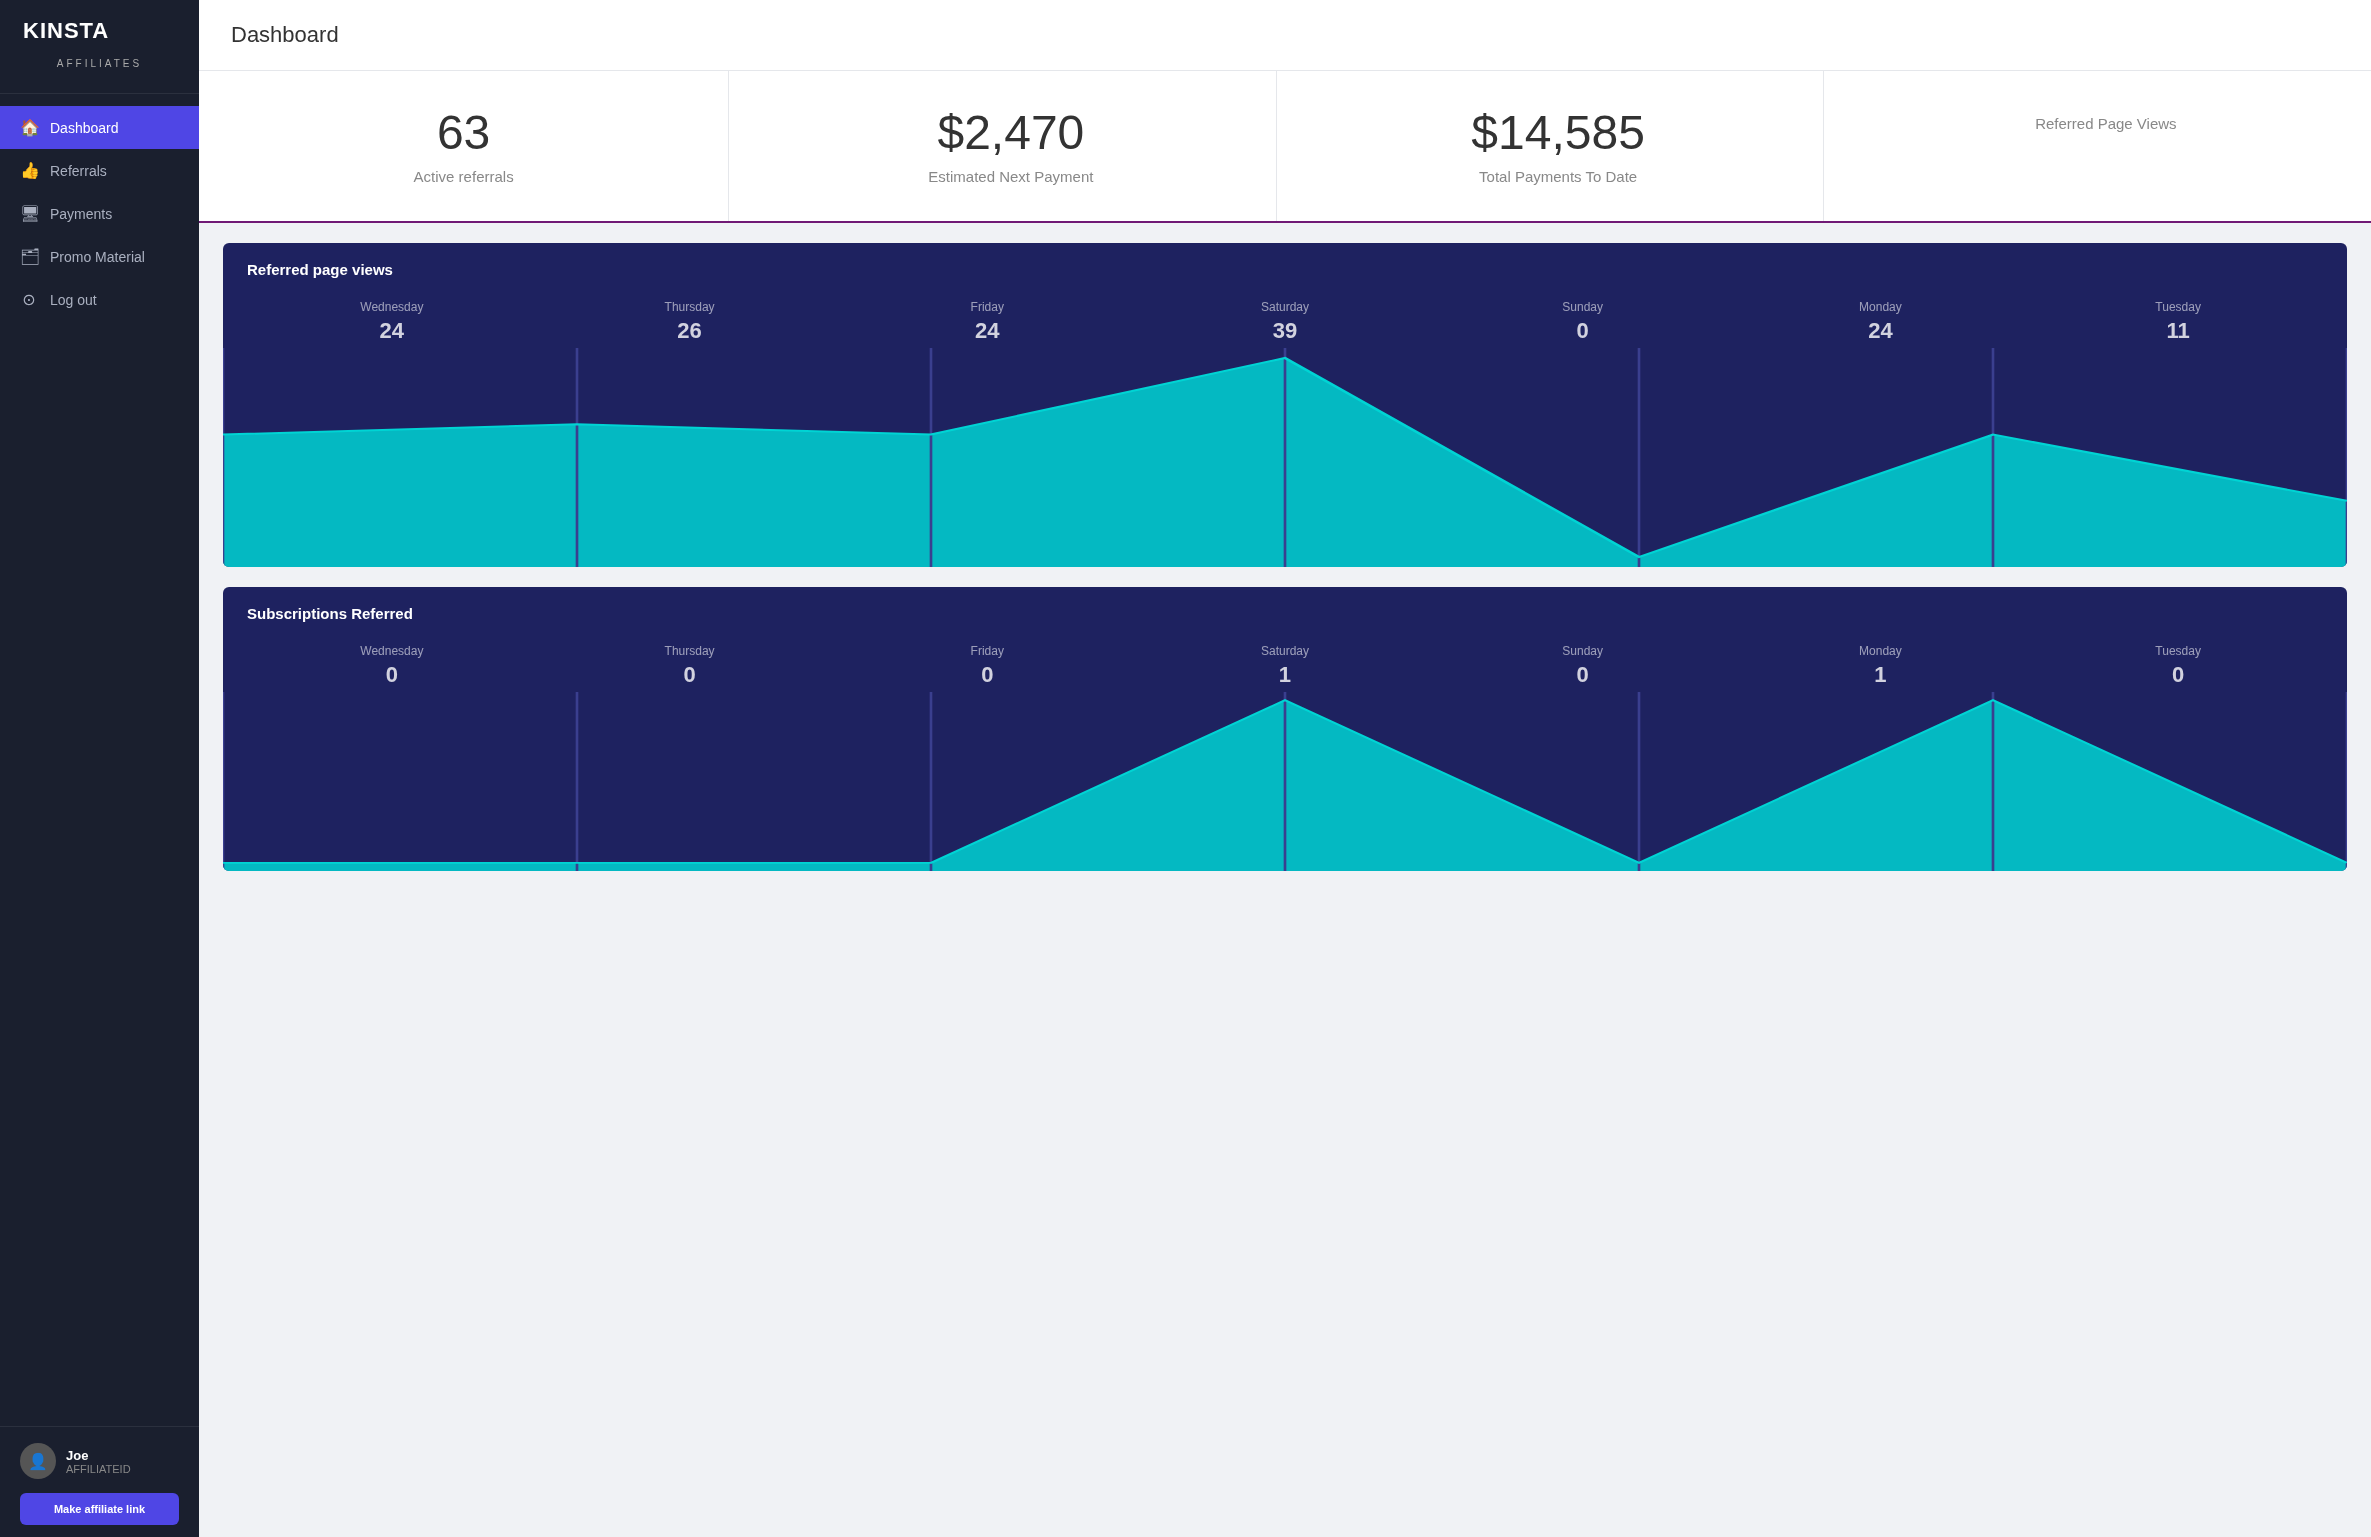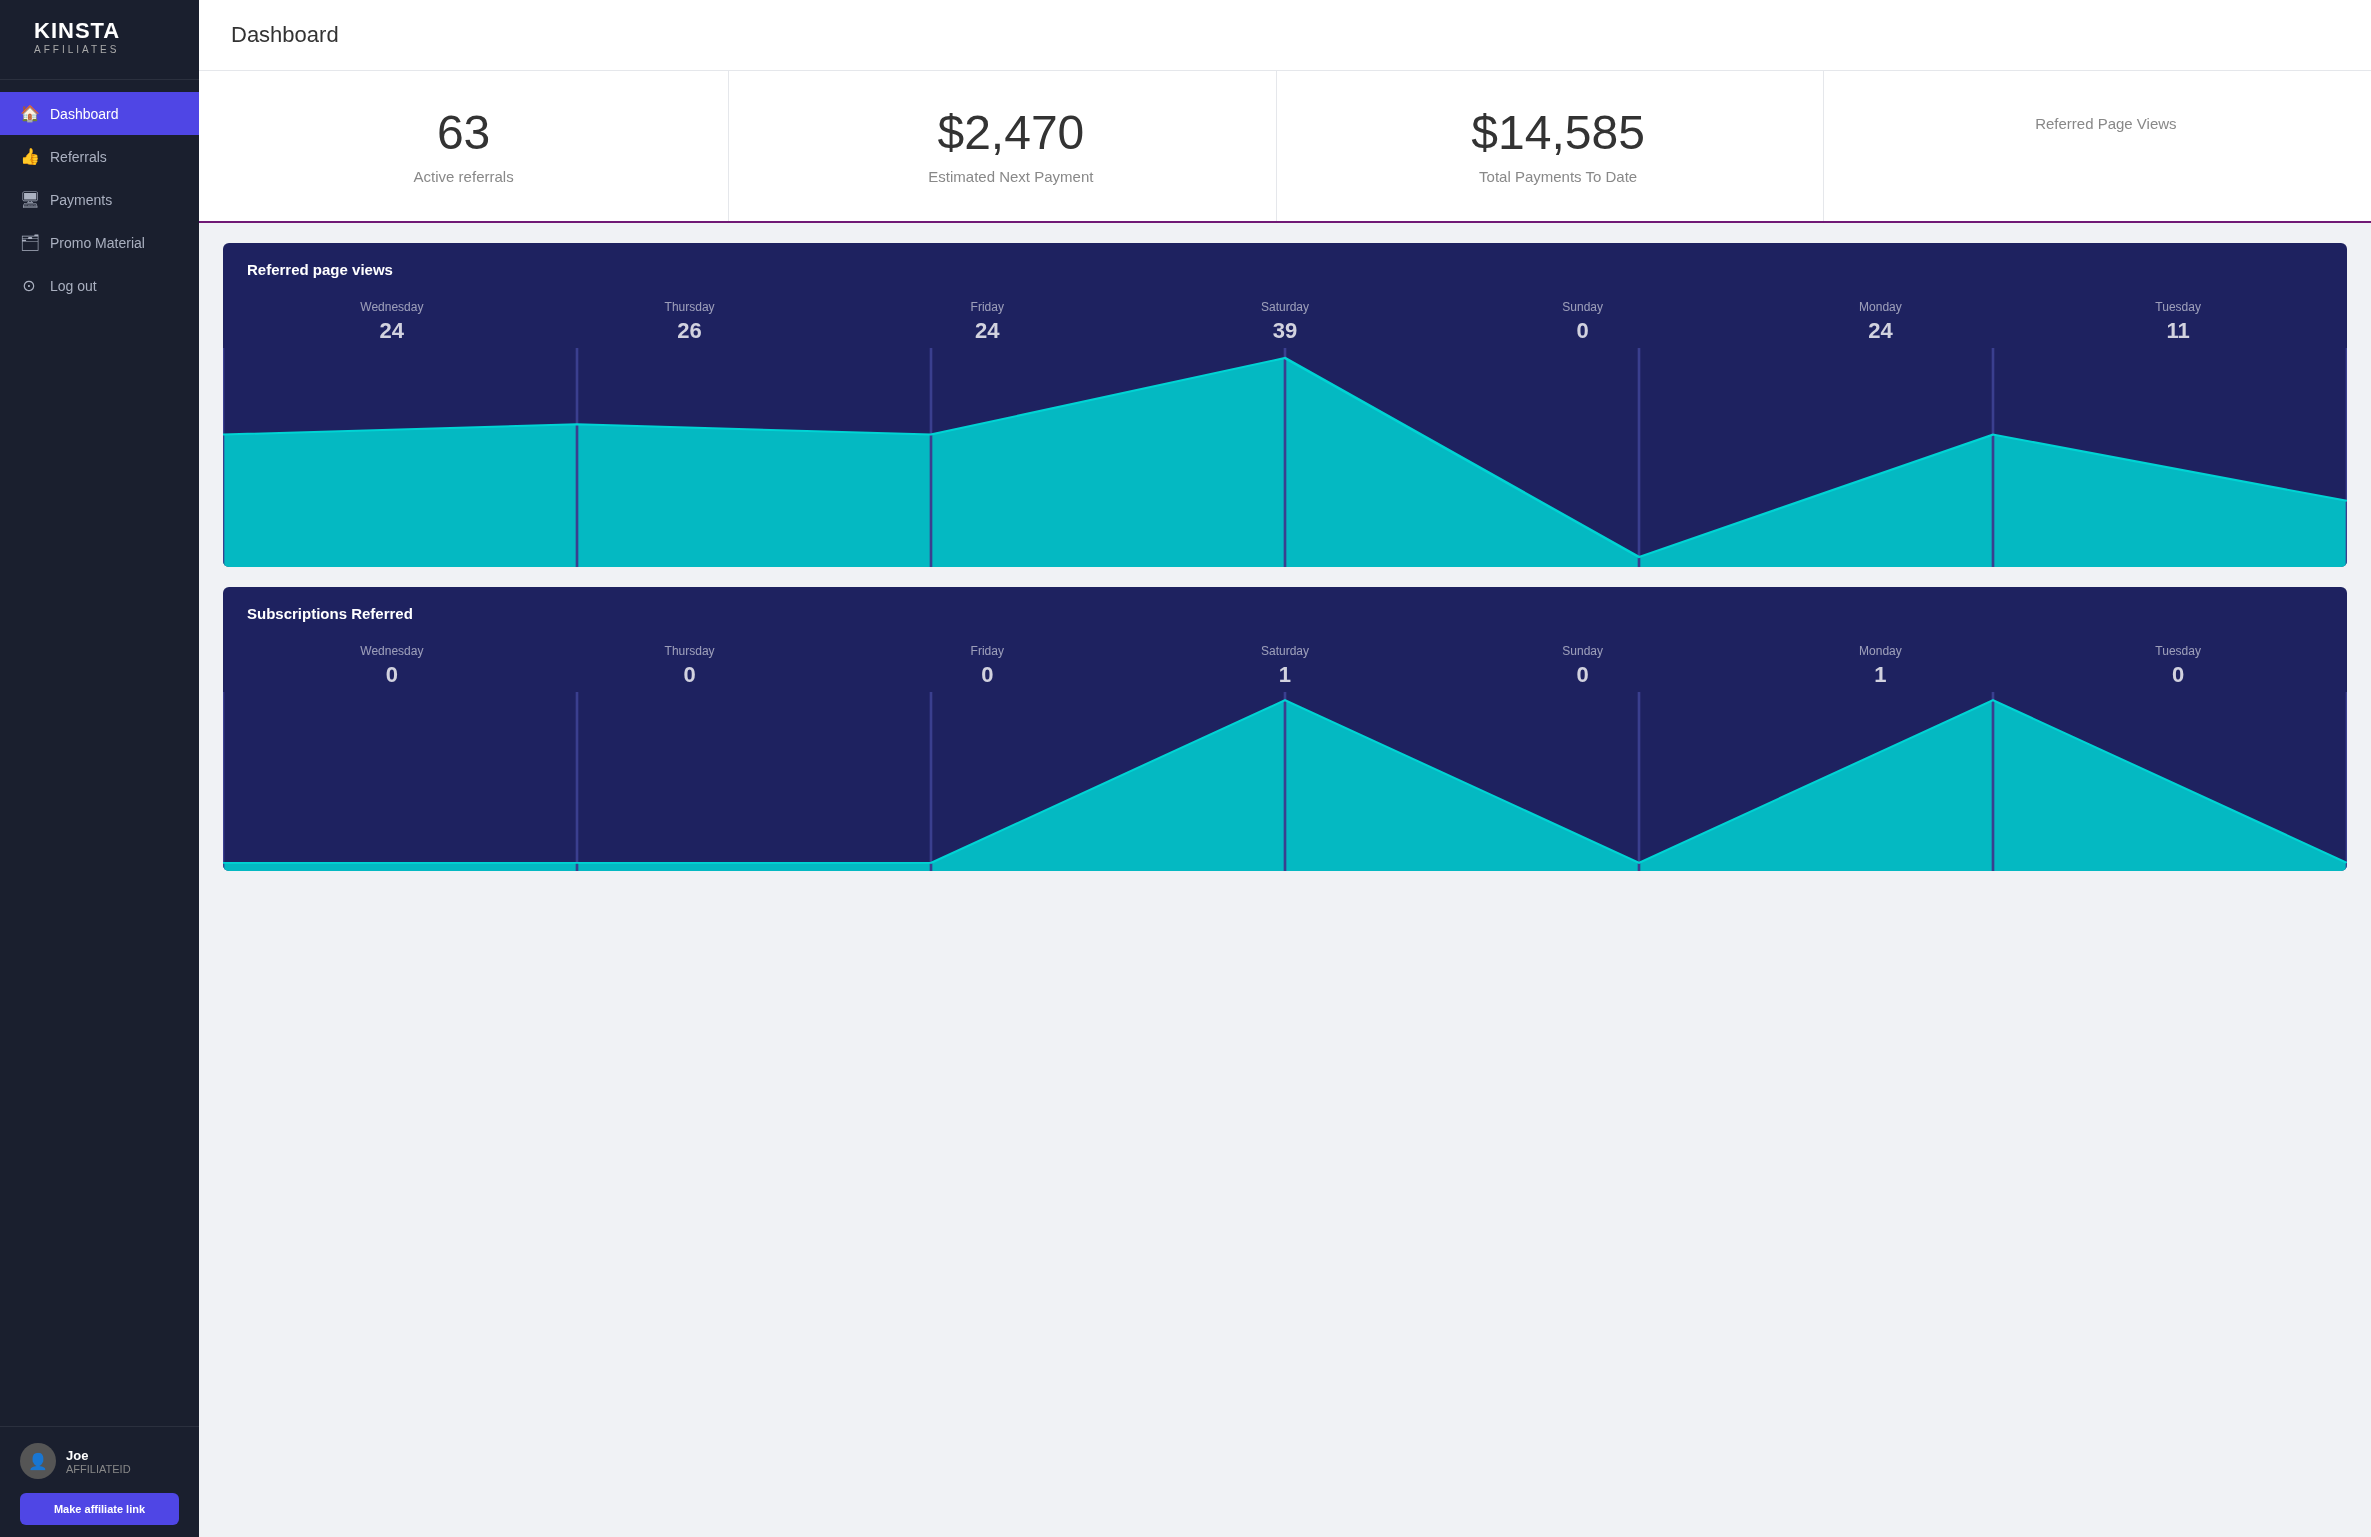--- a/index.html
+++ b/index.html
@@ -10,35 +10,36 @@
       width: 199px;
       min-width: 199px;
       background: #1a1f2e;
       display: flex;
       flex-direction: column;
       height: 100vh;
       position: fixed;
       left: 0; top: 0; bottom: 0;
     }
     #logo-area {
-      padding: 20px 34px 24px;
+      padding: 20px 23px 24px;
       border-bottom: 1px solid rgba(255,255,255,0.08);
     }
     .logo-text {
       color: #fff;
       font-size: 22px;
       font-weight: 800;
       letter-spacing: 1px;
       line-height: 1;
     }
     .logo-sub {
       color: #aaa;
       font-size: 10px;
       letter-spacing: 3px;
-      margin-top: 2px;
+      margin-top: 16px;
+      text-align: center;
     }
     nav { flex: 1; padding: 12px 0; }
     .nav-item {
       display: flex;
       align-items: center;
       gap: 12px;
       padding: 12px 20px;
       color: #aab0c0;
       font-size: 14px;
       cursor: pointer;

